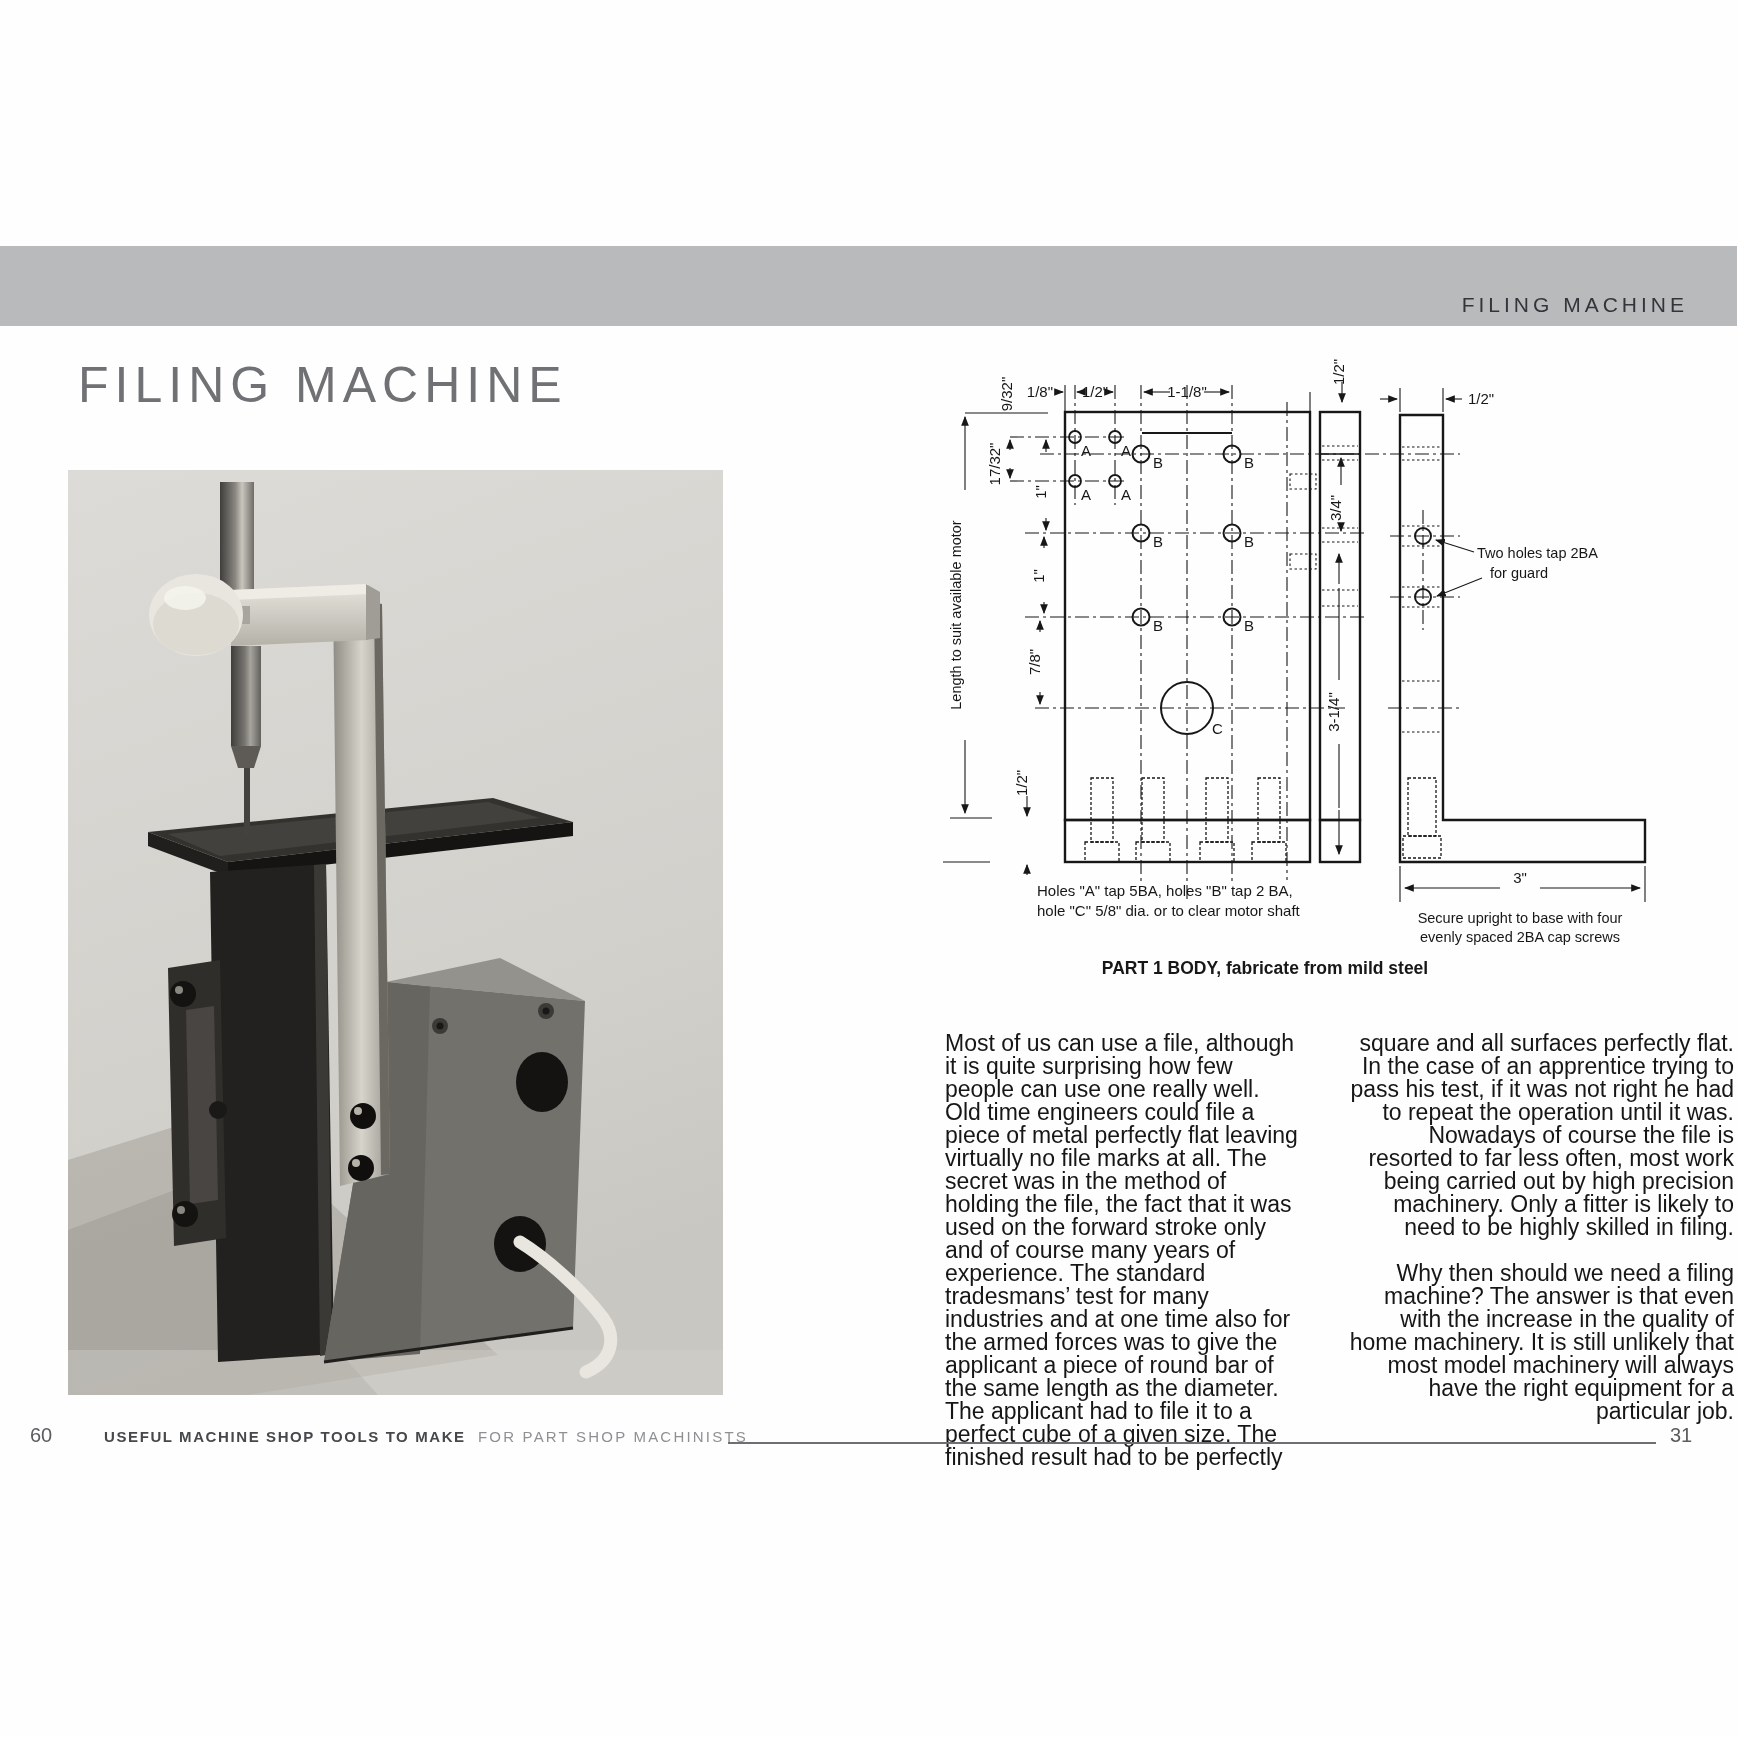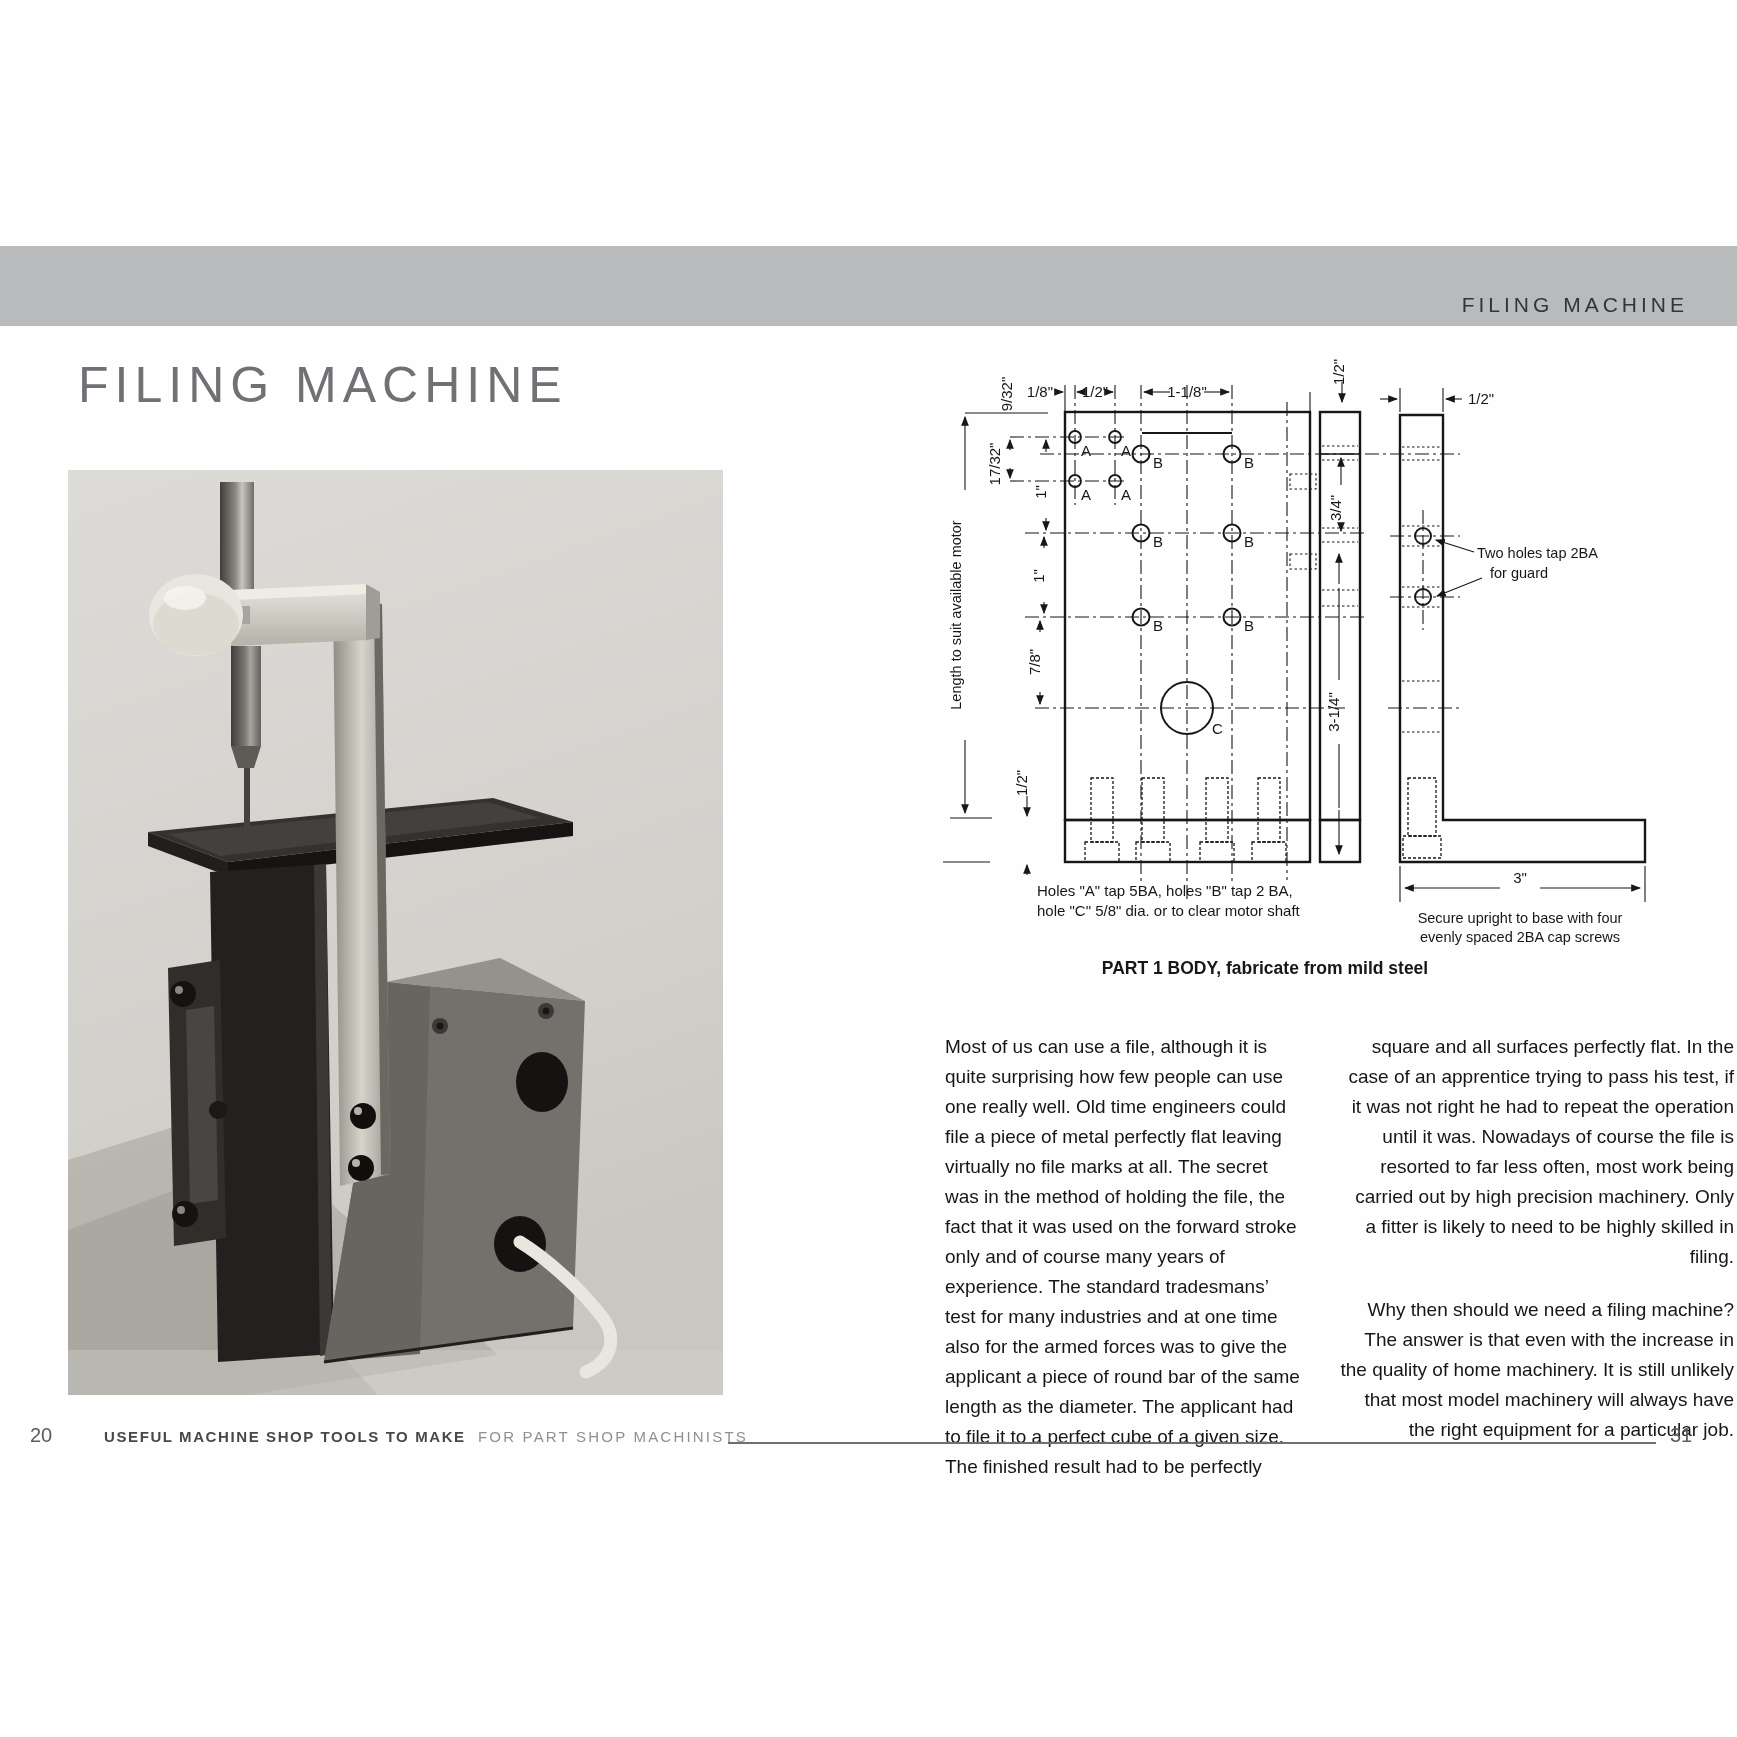--- a/index.html
+++ b/index.html
@@ -6,21 +6,21 @@
   .page{position:relative;width:1737px;height:1737px;background:#fefefe;overflow:hidden;
         font-family:"Liberation Sans", sans-serif;}
   .gray-band{position:absolute;left:0;top:246px;width:1737px;height:80px;background:#b9babc;}
   .header-right{position:absolute;right:49px;bottom:9px;font-size:21px;letter-spacing:4px;
         color:#33353a;}
   .page-title{position:absolute;left:78px;top:356px;font-size:50px;letter-spacing:6px;
         color:#6f7174;}
   .photo-wrap{position:absolute;left:68px;top:470px;width:655px;height:925px;}
   .drawing-wrap{position:absolute;left:860px;top:340px;width:840px;height:670px;}
   .drawing-wrap svg text{font-family:"Liberation Sans", sans-serif;fill:#171717;}
-  .col{position:absolute;top:1032px;font-size:19px;line-height:30px;color:#161616;
+  .col{position:absolute;top:1032px;font-size:23px;line-height:23px;color:#161616;
         text-align:left;}
   .col-1{left:945px;width:356px;}
   .col-2{left:1340px;width:394px;text-align:right;}
   .col p{margin:0;}
   .col p + p{margin-top:23px;}
   .footer-num{position:absolute;top:1424px;font-size:20px;color:#5a5c5e;}
   .footer-num-left{left:30px;}
   .footer-num-right{left:1670px;}
   .footer-title{position:absolute;left:78px;top:1428px;font-size:15px;white-space:nowrap;}
   .footer-bold{font-weight:bold;letter-spacing:1.6px;color:#46484b;margin-left:26px;}
@@ -308,21 +308,21 @@
   </div>
 
   <div class="col col-1">
     <p>Most of us can use a file, although it is quite surprising how few people can use one really well. Old time engineers could file a piece of metal perfectly flat leaving virtually no file marks at all. The secret was in the method of holding the file, the fact that it was used on the forward stroke only and of course many years of experience. The standard tradesmans’ test for many industries and at one time also for the armed forces was to give the applicant a piece of round bar of the same length as the diameter. The applicant had to file it to a perfect cube of a given size. The finished result had to be perfectly</p>
   </div>
   <div class="col col-2">
     <p>square and all surfaces perfectly flat. In the case of an apprentice trying to pass his test, if it was not right he had to repeat the operation until it was. Nowadays of course the file is resorted to far less often, most work being carried out by high precision machinery. Only a fitter is likely to need to be highly skilled in filing.</p>
     <p>Why then should we need a filing machine? The answer is that even with the increase in the quality of home machinery. It is still unlikely that most model machinery will always have the right equipment for a particular job.</p>
   </div>
 
-  <div class="footer-num footer-num-left">20</div>
+  <div class="footer-num footer-num-left">60</div>
   <div class="footer-title">
     <span class="footer-bold">USEFUL MACHINE SHOP TOOLS TO MAKE</span>
     <span class="footer-light">FOR PART SHOP MACHINISTS</span>
   </div>
   <div class="footer-rule"></div>
   <div class="footer-num footer-num-right">31</div>
 
 </div>
 
 </body></html>

